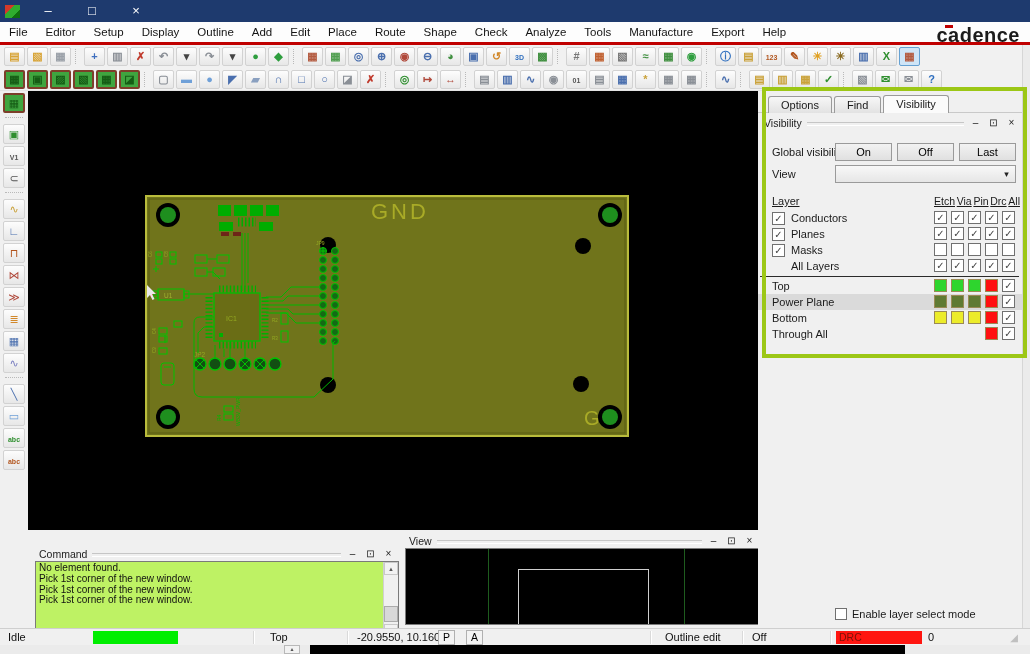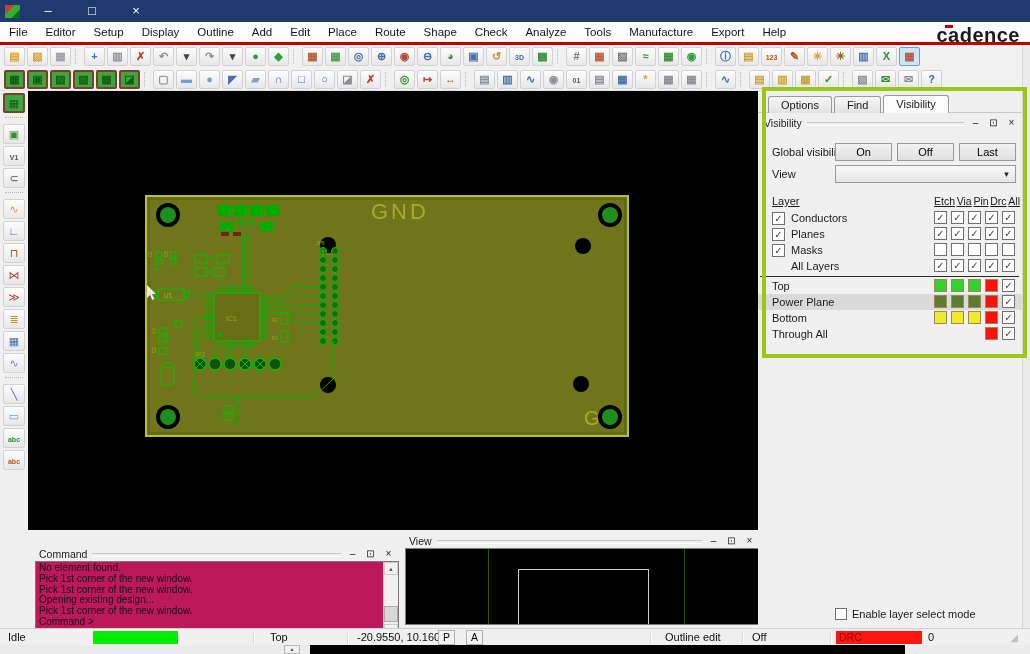--- a/index.html
+++ b/index.html
@@ -53,21 +53,21 @@
   svg text { font-family:"Liberation Sans", sans-serif; }
 
   .bottombg { position:absolute; left:28px; top:530px; width:730px; height:98px; background:#f0f0f0; }
 
   
   .dockwin { position:absolute; }
   .ptitle { height:15px; display:flex; align-items:center; gap:5px; padding:0 4px;
             font-size:10.5px; color:#222; }
   .eline { flex:1; height:4px; border-top:1px solid #c6c6c6; border-bottom:1px solid #fff; margin-top:2px; }
   .wbtn { width:13px; text-align:center; font-size:10px; line-height:12px; color:#222; }
-  .cmdbody { position:relative; height:77px; background:#be185d; border:1px solid #7a7a7a;
+  .cmdbody { position:relative; height:77px; background:#bef264; border:1px solid #7a7a7a;
              font-size:10px; line-height:10.8px; padding:1px 3px; overflow:hidden; }
   .cline { white-space:nowrap; color:#111; }
   .vscroll { position:absolute; right:0; top:0; width:15px; height:100%; background:#f0f0f0;
              border-left:1px solid #d0d0d0; }
   .sarrow { position:absolute; left:0; width:14px; height:13px; background:#f2f2f2;
             border:1px solid #c9c9c9; font-size:6px; text-align:center; line-height:12px; color:#555; }
   .sarrow.up { top:0; } .sarrow.dn { bottom:0; }
   .sthumb { position:absolute; left:0; top:44px; width:14px; height:16px; background:#d8d8d8;
             border:1px solid #ababab; }
   .viewbody { position:relative; height:77px; background:#000; border:1px solid #7a7a7a; overflow:hidden; }
@@ -431,23 +431,21 @@
       <span class="wbtn">–</span>
       <span class="wbtn">⊡</span>
       <span class="wbtn">×</span>
     </div>
     <div class="cmdbody">
       <div>
 
       <div class="cline">No element found.</div>
           <div class="cline">Pick 1st corner of the new window.</div>
           <div class="cline">Pick 1st corner of the new window.</div>
-          <div class="cline">Opening existing design...</div>
           <div class="cline">Pick 1st corner of the new window.</div>
-          <div class="cline">Command &gt;</div>
         </div>
       <div class="vscroll">
         <div class="sarrow up">▲</div>
         <div class="sthumb"></div>
         <div class="sarrow dn">▼</div>
       </div>
     </div>
   </div>
 
   <div class="dockwin" style="left:405px;top:533px;width:355px;height:92px;">

